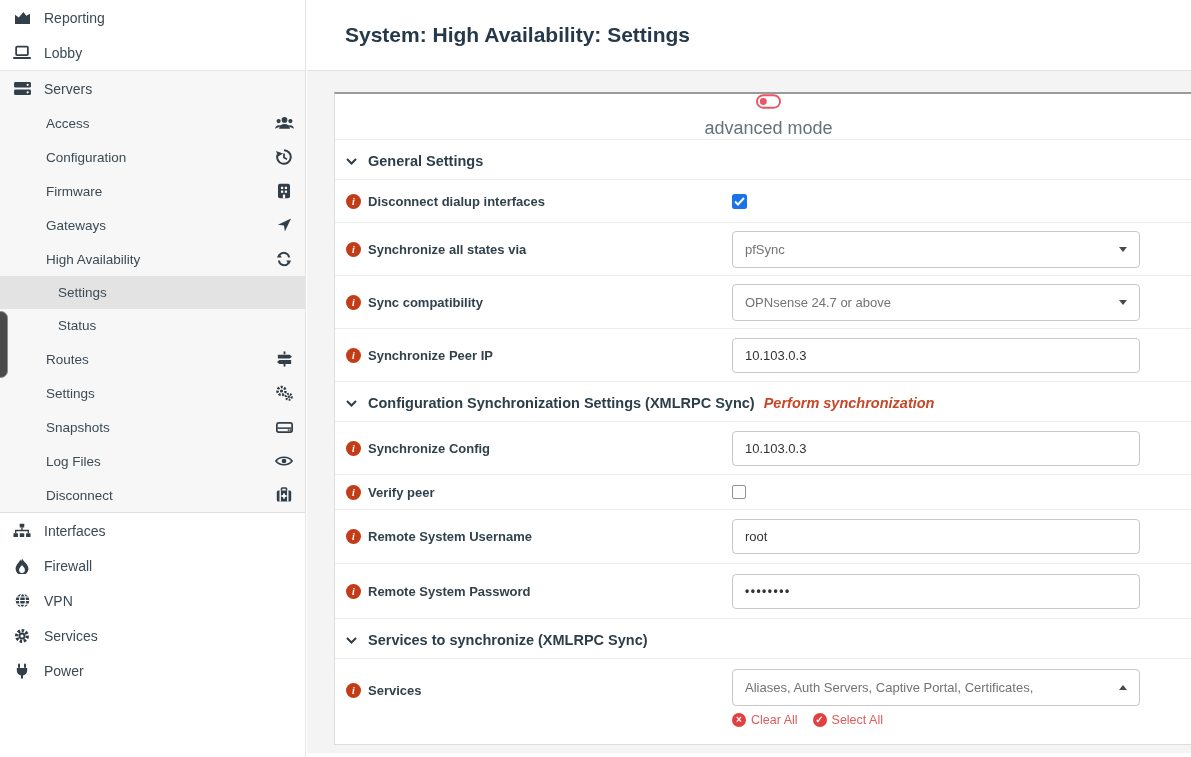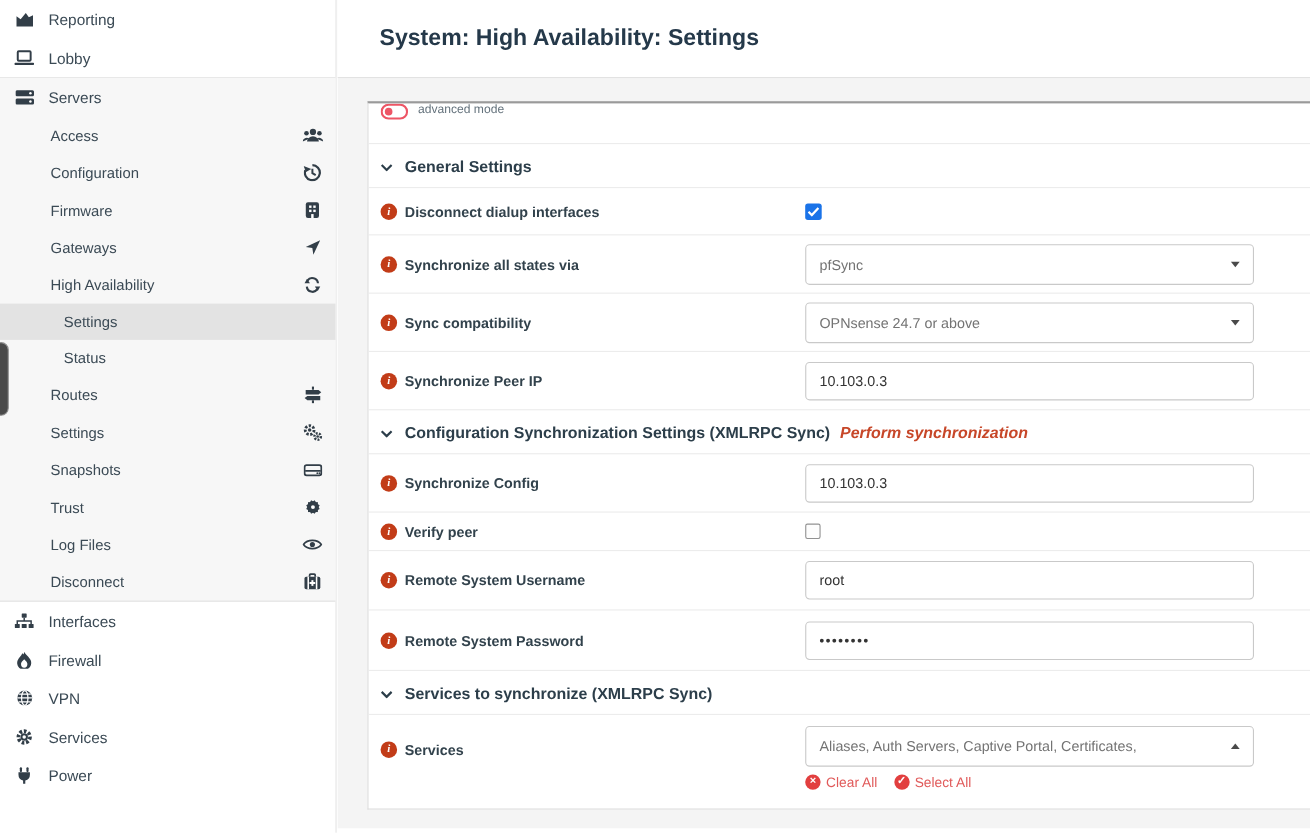--- a/index.html
+++ b/index.html
@@ -21,22 +21,22 @@
   .side-handle { position:absolute; left:-6px; top:311px; width:14px; height:67px;
                  background:#4a4a4a; border:1px solid #8f8f8f; border-radius:7px; z-index:6; }
   
   .content { position:absolute; left:307px; top:0; width:884px; height:753px; background:#f4f4f4; }
   .content-header { background:#fff; height:71px; border-bottom:1px solid #e2e2e2;
                     display:flex; align-items:center; padding-left:38px; }
   .page-title { font-size:21px; font-weight:bold; color:#25394a; }
   .content-body { padding:21px 0 0 27px; }
   .panel { background:#fff; border:1px solid #dcdcdc; border-top:2px solid #9a9a9a; border-right:none; }
   .row { border-bottom:1px solid #ececec; }
-  .row-adv { min-height:37px; display:flex; align-items:flex-start; gap:9px; padding-left:11px;
-             color:#64727c; font-size:11px; }
+  .row-adv { min-height:37px; display:flex; align-items:center; gap:9px; padding-left:11px;
+             color:#64727c; font-size:18px;flex-direction:column; }
   .sec-row { display:flex; align-items:center; gap:11px; padding:13px 11px 10px; }
   .sec-title { font-size:14.5px; font-weight:bold; color:#2c3e4a; }
   .sec-action { font-size:14.5px; font-weight:bold; color:#c74729; cursor:pointer; margin-left:-2px;font-style:italic; }
   .field { display:flex; align-items:center; }
   .field.top { align-items:flex-start; }
   .flabel { width:397px; padding:9px 10px 9px 11px; display:flex; align-items:center; gap:7px;
             font-size:13px; font-weight:bold; color:#32424c; flex-shrink:0; }
   .field.top .flabel { padding-top:14px; }
   .info-icon { width:15px; height:15px; border-radius:50%; background:#c23c18; color:#fff;
                font:italic bold 10px/15px "Liberation Serif", serif; text-align:center; flex-shrink:0; }
@@ -189,33 +189,20 @@
       <span class="ricon">
         <svg width="17" height="14" viewBox="0 0 18 14">
             <rect x="0.9" y="2.6" width="16.2" height="9.8" rx="2" fill="none" stroke="#323e48" stroke-width="1.8"></rect>
             <path d="M1.5,8.2 H16.5" stroke="#323e48" stroke-width="1.6"></path>
             <circle cx="13.2" cy="10.3" r="0.9" fill="#323e48"></circle>
             <circle cx="15.2" cy="10.3" r="0.9" fill="#323e48"></circle>
           </svg>
       </span>
     </div>
     <div class="nav-row nav-sub">
-      <span>Trust</span>
-      <span class="ricon">
-        <svg width="15" height="15" viewBox="0 0 16 16">
-            <g fill="#323e48">
-              <rect x="3.2" y="3.2" width="9.6" height="9.6"></rect>
-              <rect x="3.2" y="3.2" width="9.6" height="9.6" transform="rotate(30 8 8)"></rect>
-              <rect x="3.2" y="3.2" width="9.6" height="9.6" transform="rotate(60 8 8)"></rect>
-            </g>
-            <circle cx="8" cy="8" r="1.9" fill="#fff"></circle>
-          </svg>
-      </span>
-    </div>
-    <div class="nav-row nav-sub">
       <span>Log Files</span>
       <span class="ricon">
         <svg width="18" height="13" viewBox="0 0 20 14">
             <path d="M1,7 C5,1.5 15,1.5 19,7 C15,12.5 5,12.5 1,7 Z" fill="none" stroke="#323e48" stroke-width="1.8"></path>
             <circle cx="10" cy="7" r="2.6" fill="#323e48"></circle>
           </svg>
       </span>
     </div>
     <div class="nav-row nav-sub">
       <span>Disconnect</span>

